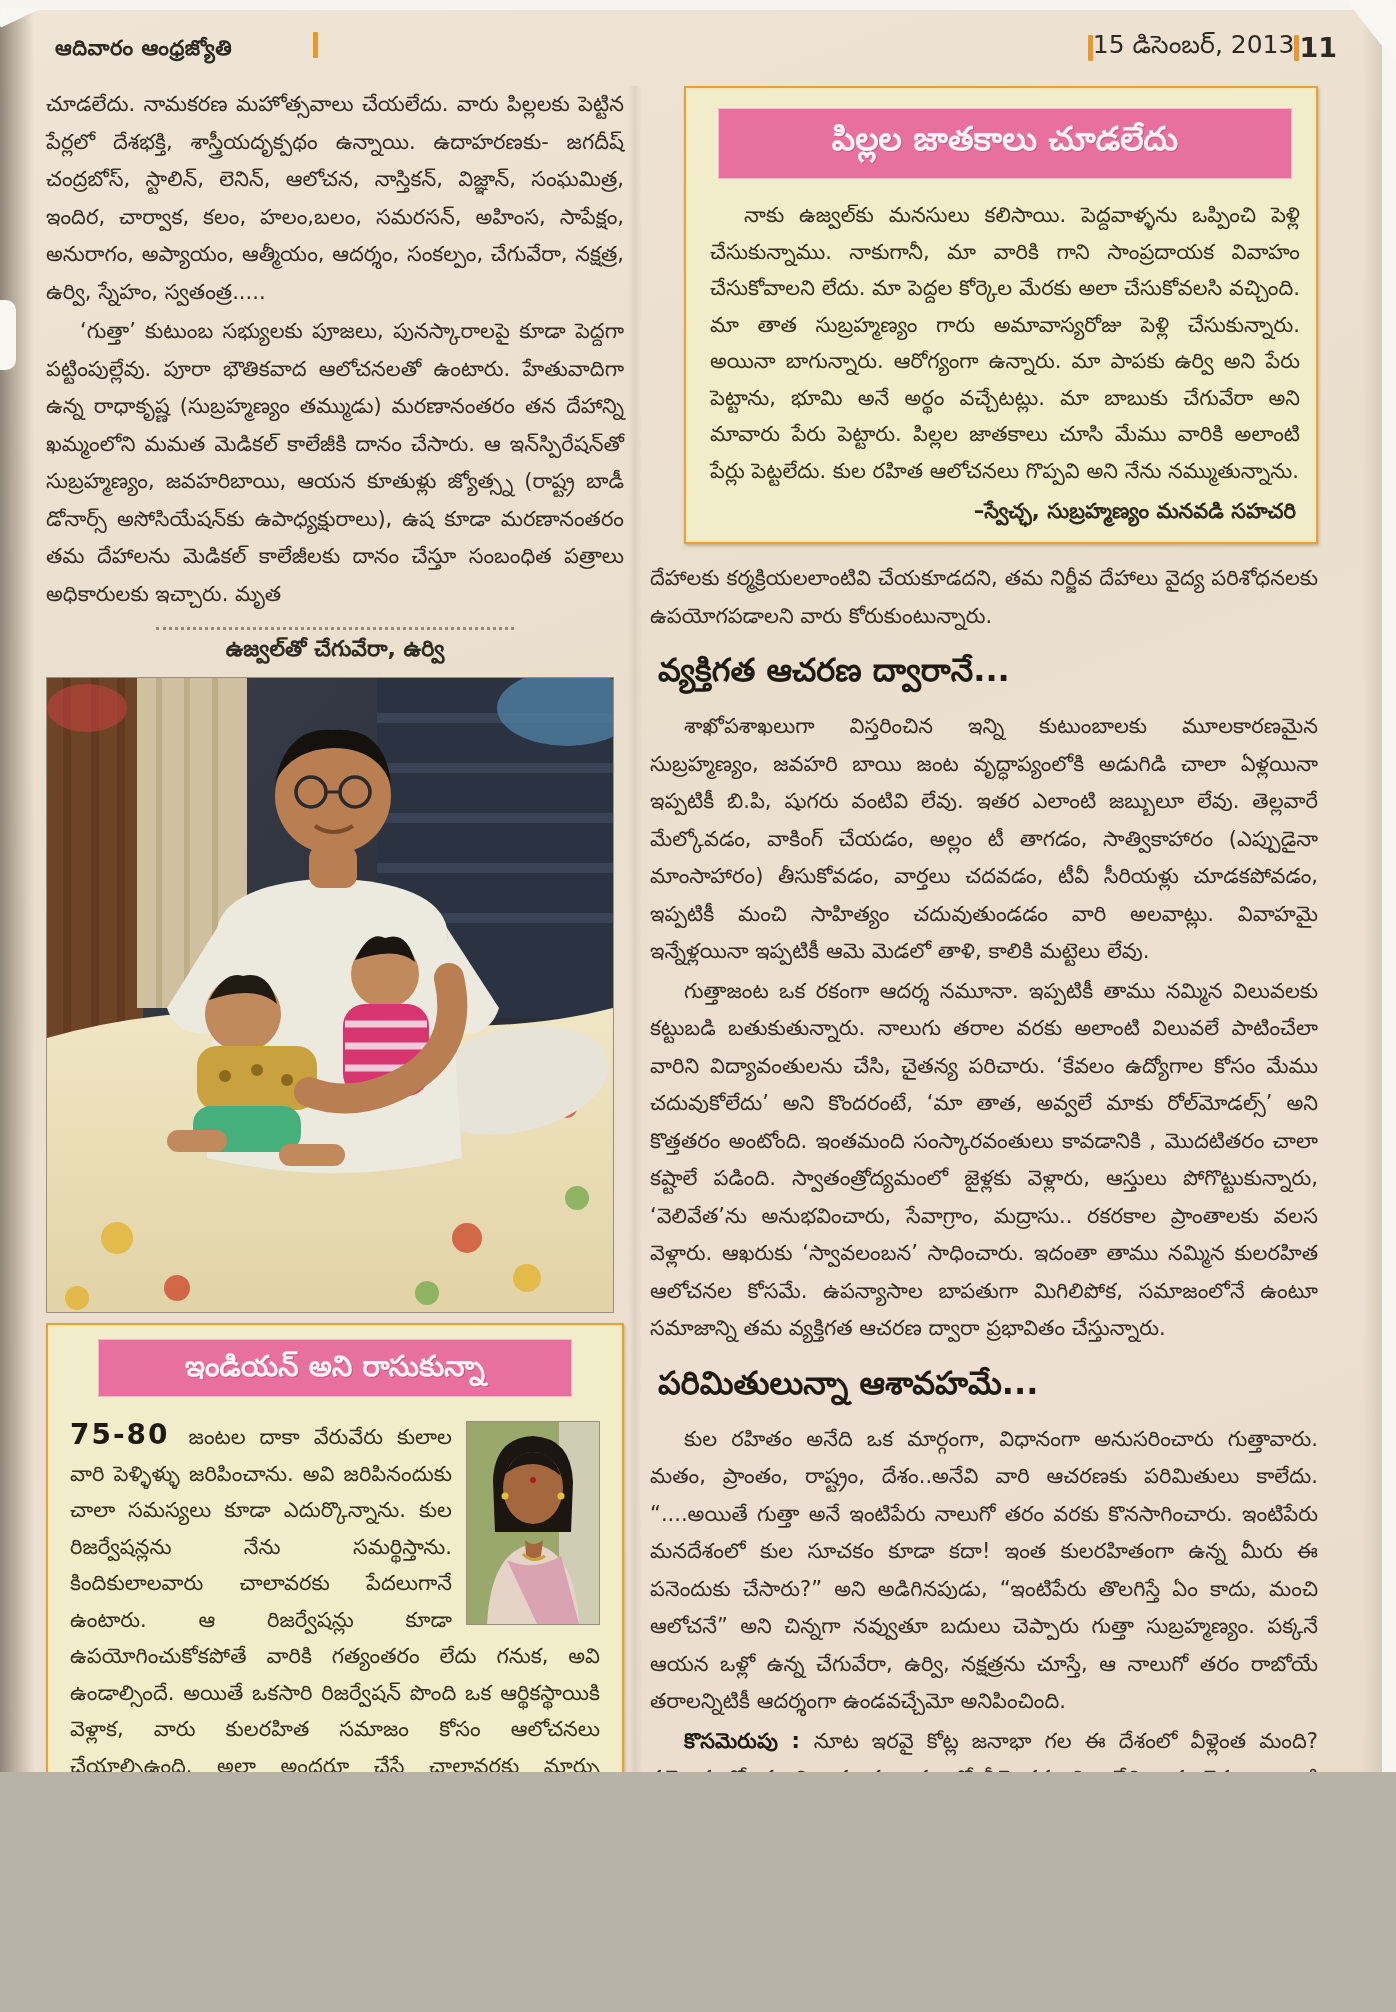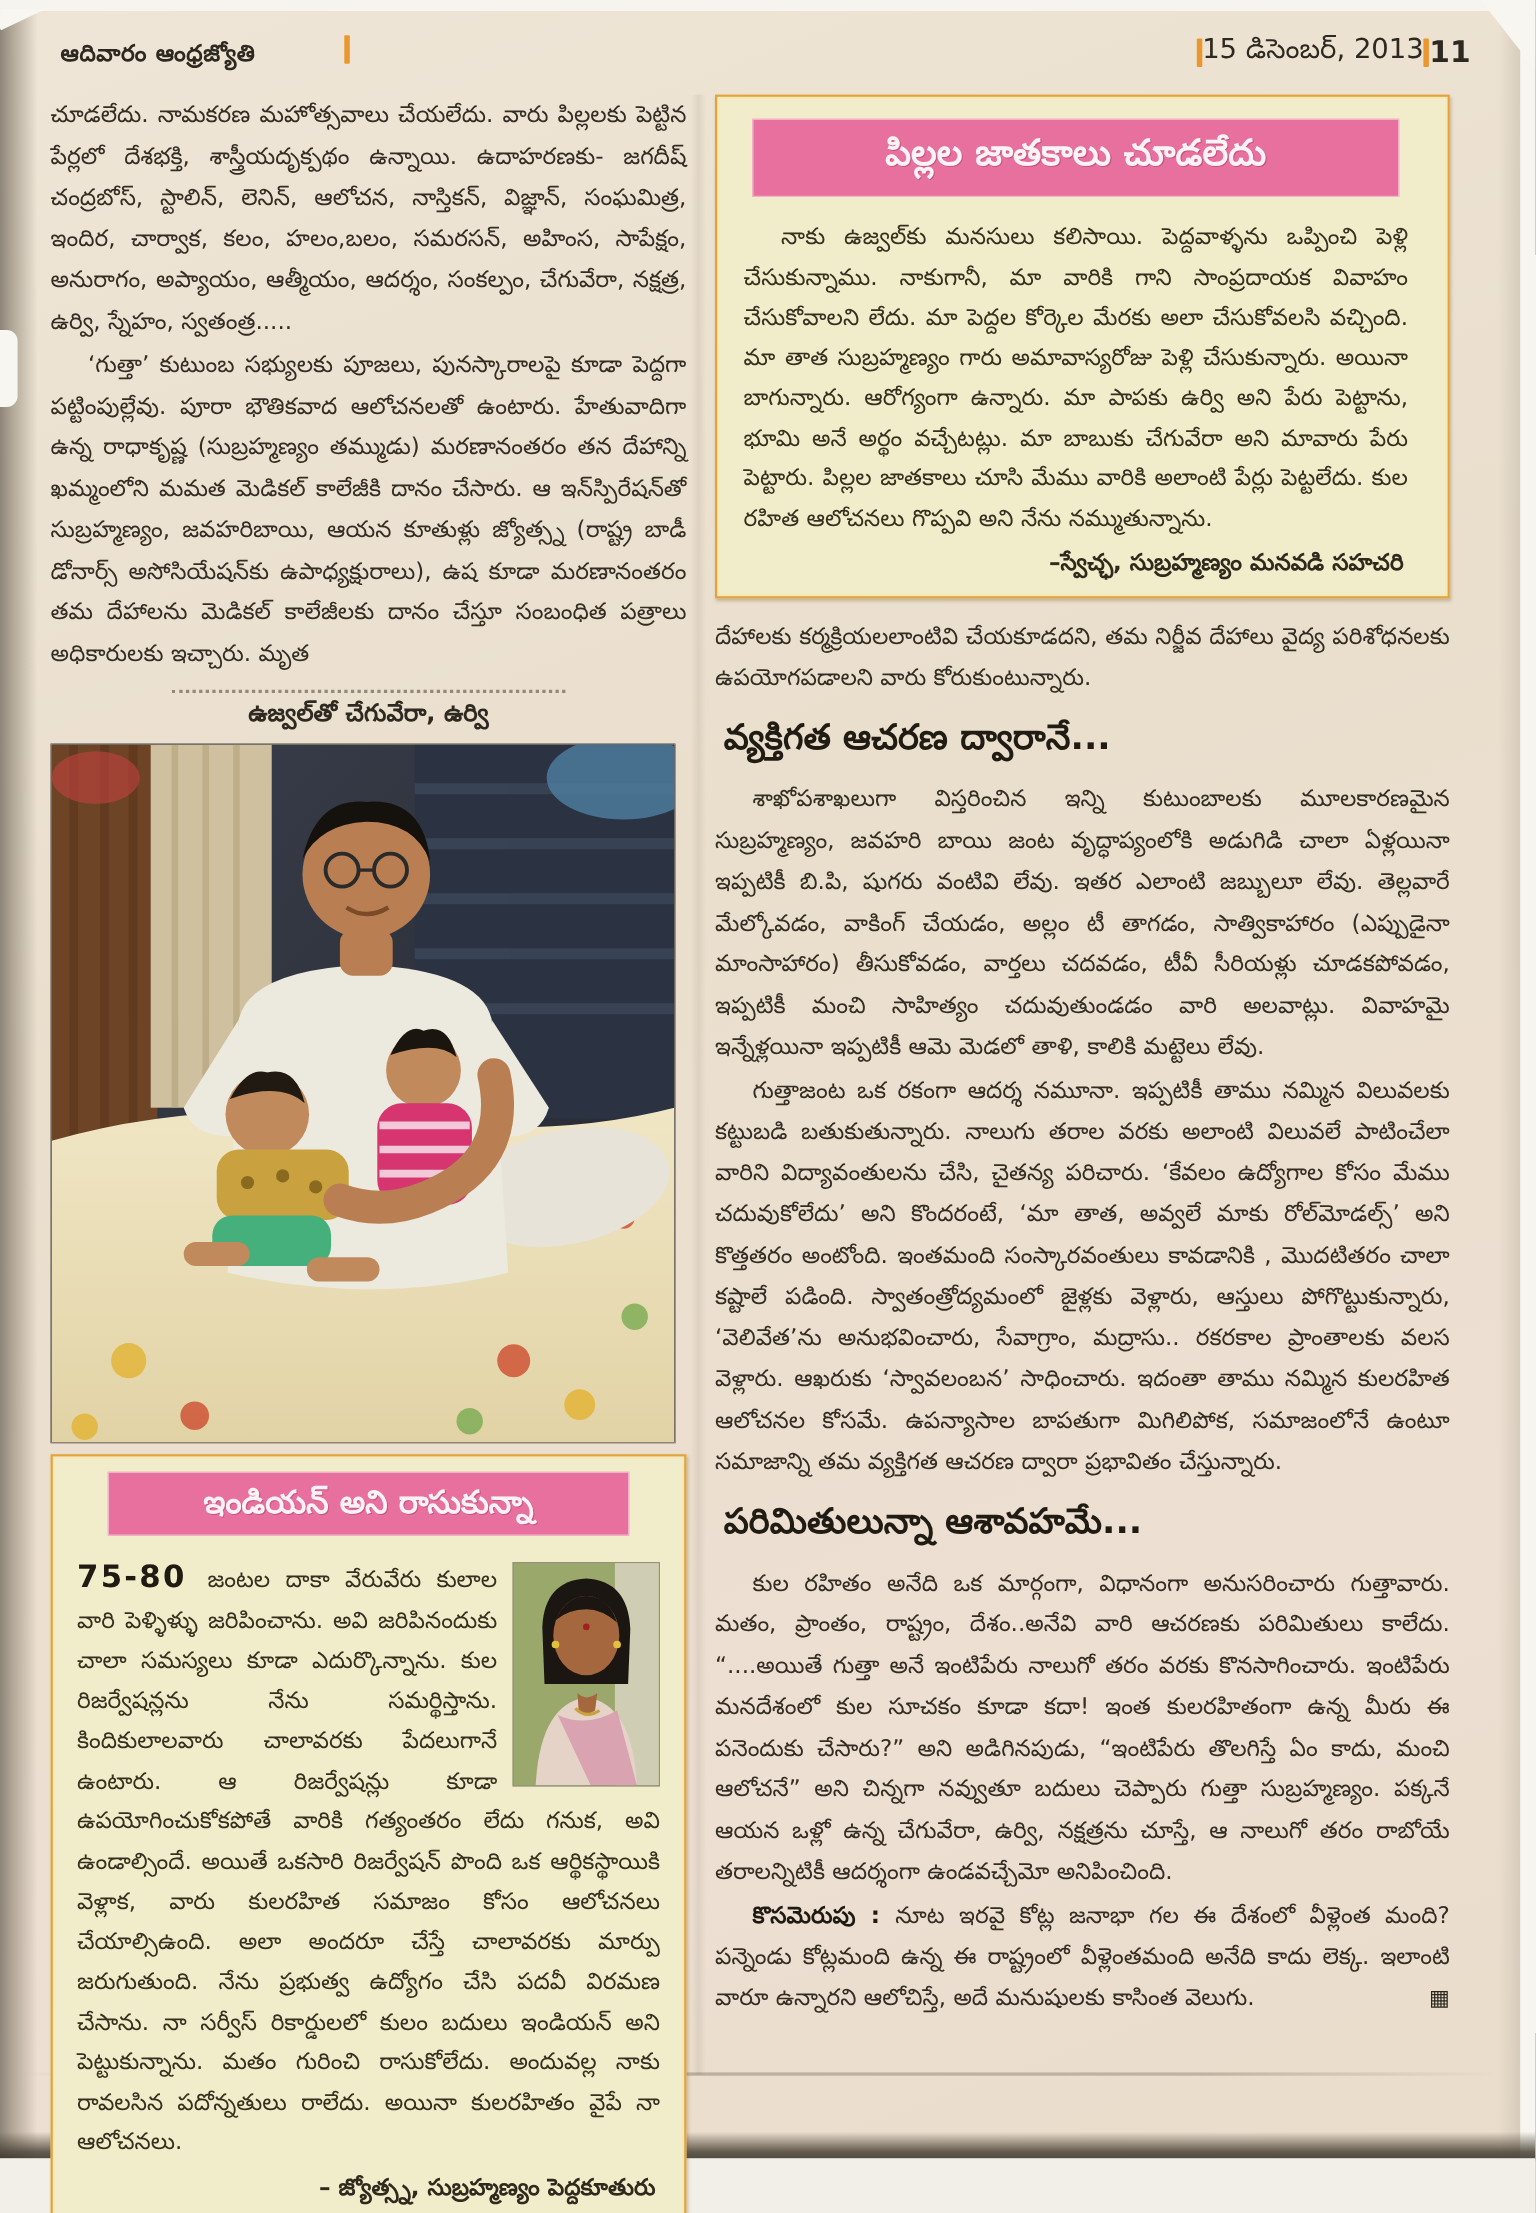--- a/index.html
+++ b/index.html
@@ -1,17 +1,17 @@
 <!DOCTYPE html>
 <html><head>
 <meta charset="utf-8">
 <style>
   html,body{margin:0;padding:0;background:#b9b2a6;}
   .scan{
-    position:relative;width:1396px;height:2012px;overflow:hidden;
+    position:relative;width:1396px;height:1772px;overflow:hidden;
     background:linear-gradient(160deg,#efe5d6 0%,#eadfcd 40%,#eddfd2 75%,#e9dcc9 100%);
     font-family:"DejaVu Sans","Liberation Sans",sans-serif;
     color:#332c22;
   }
   
   .edge-left{position:absolute;left:0;top:0;width:34px;height:100%;
     background:linear-gradient(90deg,#5a5347 0%,#8d8374 30%,rgba(140,130,115,0) 100%);opacity:.65;}
   .edge-right{position:absolute;right:0;top:0;width:14px;height:100%;background:#f7f5f0;}
   .edge-right2{position:absolute;right:12px;top:0;width:22px;height:100%;
     background:linear-gradient(270deg,#cfc5b4,rgba(207,197,180,0));opacity:.8;}
@@ -46,21 +46,21 @@
   
   .cap-sep{border:none;border-top:3px dotted #7d7462;width:62%;margin:14px auto 6px auto;opacity:.8;}
   .photo-caption{text-align:center;font-size:22px;font-weight:bold;color:#2f2a21;margin:0 0 10px 0;}
 
   
   .family-photo{display:block;width:566px;height:634px;border:1px solid #9a8f7c;background:#2a2e38;}
 
   
   .hl-box{background:#f1edca;border:2px solid #e2a33c;box-shadow:0 0 0 2px #f6e8b8 inset,1px 2px 3px rgba(120,90,40,.35);}
   .hl-box-left{margin-top:10px;padding:12px 22px 16px 22px;position:relative;}
-  .hl-box-right{padding:14px 36px 12px 24px;position:relative;}
+  .hl-box-right{padding:14px 16px 12px 24px;position:relative;margin-left:34px;}
   .pink-bar{background:#e8709f;border:1px solid #f3b9cf;display:block;text-align:center;
     color:#fdf3f5;font-weight:bold;text-shadow:1px 1px 0 rgba(150,40,90,.4);}
   .pink-bar-right{margin:6px 8px 18px 8px;font-size:33px;padding:10px 0 12px 0;}
   .pink-bar-left{margin:2px 28px 20px 28px;font-size:29px;padding:9px 0 6px 0;}
   .box-body{font-size:21px;line-height:36.5px;text-align:justify;color:#35301f;margin:0;}
   .box-sign{font-size:21px;font-weight:bold;text-align:right;color:#2f2a1d;margin:10px 4px 2px 0;}
   .lead-num{font-weight:bold;font-size:28px;letter-spacing:2px;color:#1f1a12;}
   .portrait-photo{float:right;width:132px;height:202px;margin:4px 0 8px 14px;border:1px solid #9a8f7c;background:#8fa06a;}
 
   .subhead{font-size:32px;font-weight:bold;color:#201b13;margin:16px 0 12px 8px;}

